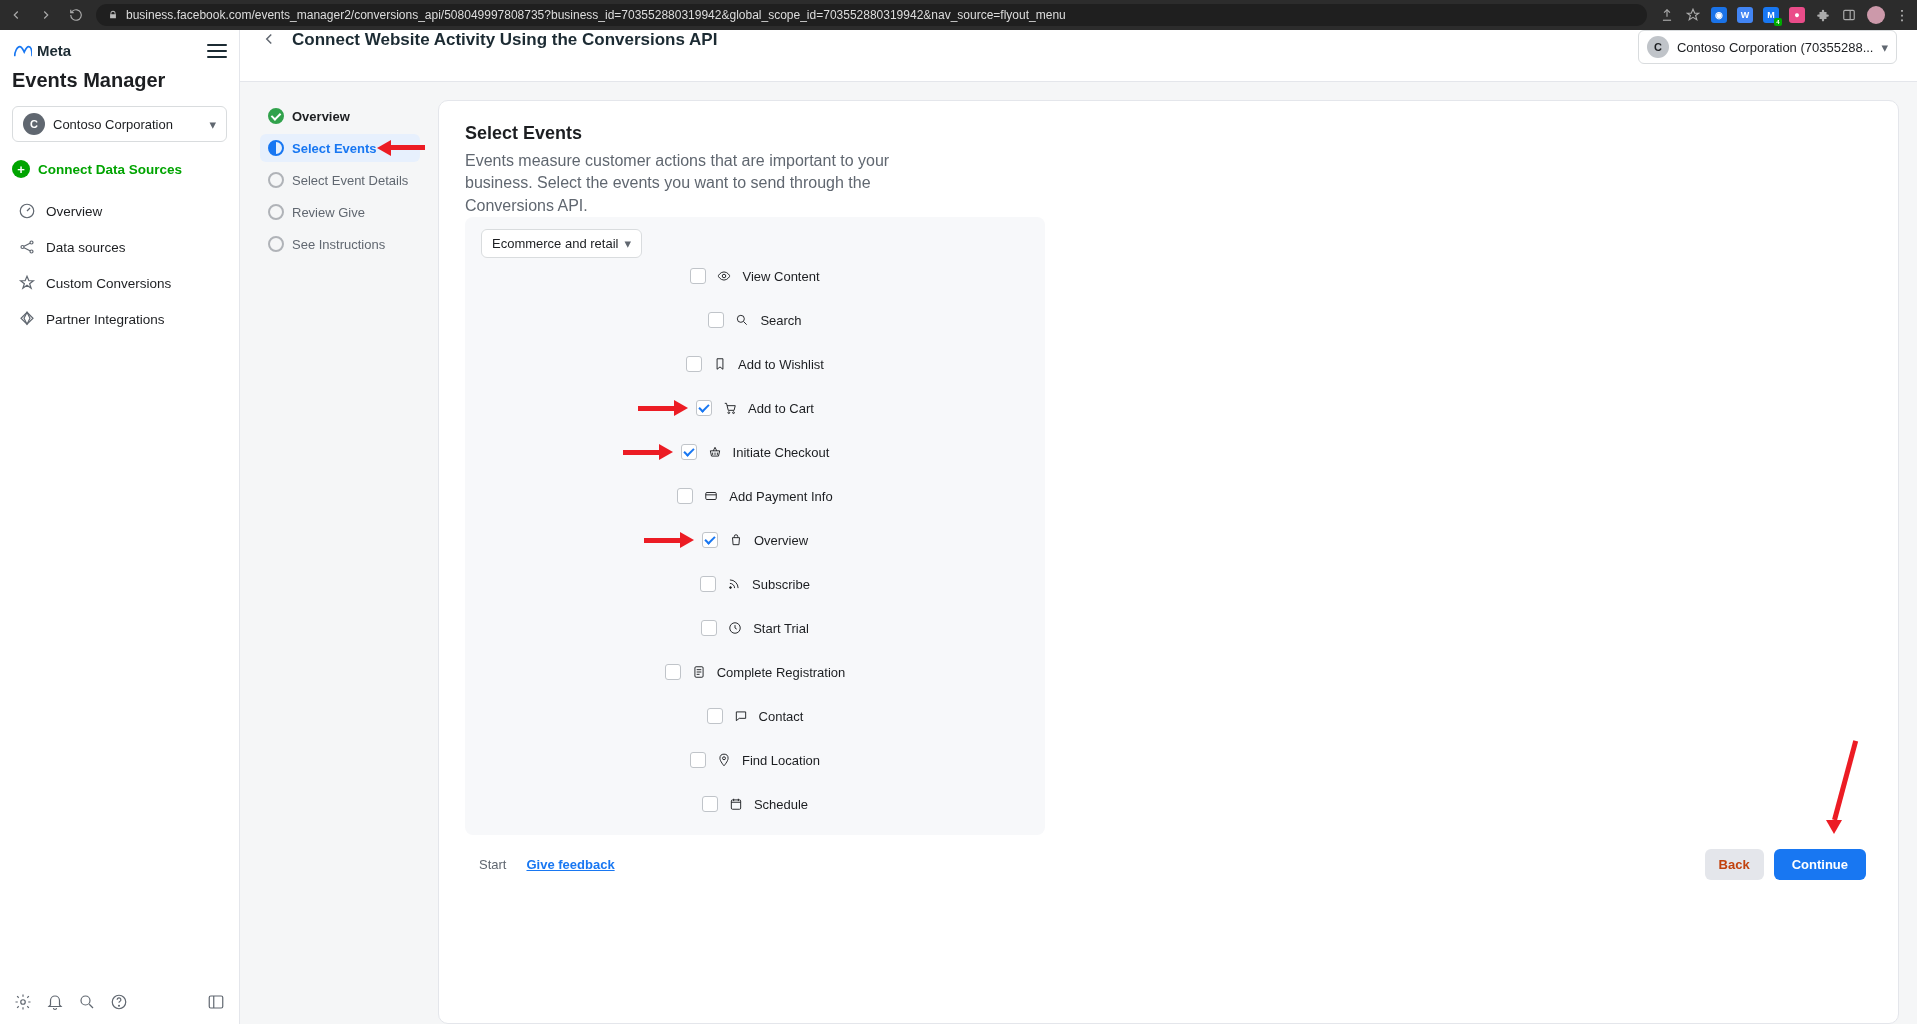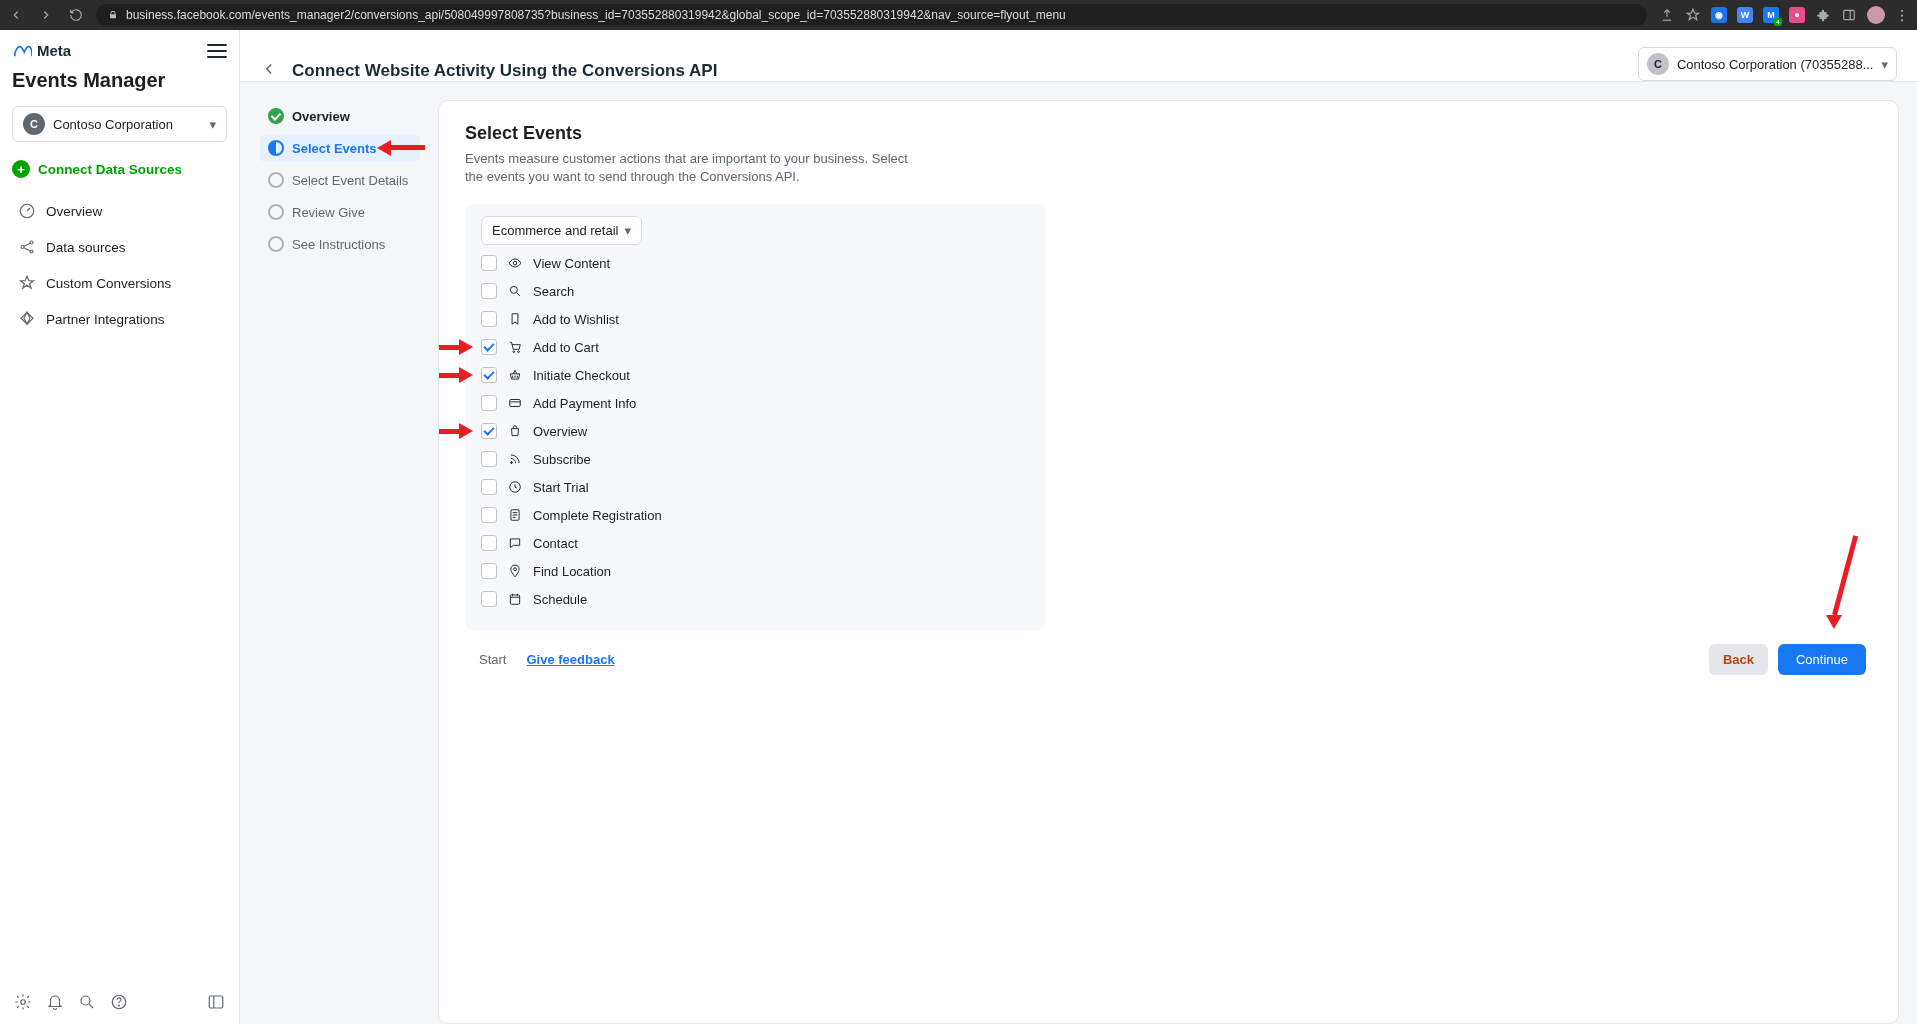--- a/index.html
+++ b/index.html
@@ -34,21 +34,21 @@
   .connect-plus { width:18px; height:18px; border-radius:50%; background:#00a400; color:#fff; display:flex; align-items:center; justify-content:center; font-size:13px; font-weight:800; }
   .sidebar-nav { margin-top:16px; display:flex; flex-direction:column; gap:2px; }
   .nav-item { display:flex; align-items:center; gap:10px; padding:8px 6px; border-radius:6px; color:#1c1e21; font-size:13.5px; }
   .nav-icon { width:18px; height:18px; color:#606770; display:flex; align-items:center; justify-content:center; }
   .sidebar-footer { margin-top:auto; display:flex; gap:14px; padding:8px 2px 2px; color:#606770; }
   .sidebar-footer .sp { margin-left:auto; }
   .sidebar-footer svg { width:18px; height:18px; }
 
   
   .main { flex:1; display:flex; flex-direction:column; background:#f5f6f7; }
-  .main-header { height:52px; background:#fff; border-bottom:1px solid #e4e6eb; display:flex; align-items:flex-end; padding:0 20px; gap:14px; }
+  .main-header { height:52px; background:#fff; border-bottom:1px solid #e4e6eb; display:flex; align-items:flex-start; padding:0 20px; gap:14px; }
   .back-chevron { width:18px; color:#606770; }
   .main-title { font-size:17px; font-weight:700; color:#1c2b33; }
   .business-switcher { margin-left:auto; display:flex; align-items:center; gap:8px; border:1px solid #d9dcde; border-radius:6px; padding:5px 8px; min-width:230px; background:#fff; }
   .business-switcher .chev { margin-left:auto; color:#606770; }
 
   .body { display:flex; flex:1; overflow:hidden; }
 
   
   .steps-col { width:190px; padding:20px 10px 0 20px; }
   .step-row { display:flex; align-items:center; gap:8px; padding:6px 8px; border-radius:6px; margin-bottom:4px; position:relative; }
@@ -58,38 +58,38 @@
   .step-row.done .step-circle::after { content:""; width:4px; height:7px; border:solid #fff; border-width:0 2px 2px 0; transform: translateY(-1px) rotate(45deg); }
   .step-row.active .step-circle { border-color:#1877f2; background: linear-gradient(90deg,#1877f2 50%,#e7f0fd 50%); }
   .step-row.active .step-label { color:#1877f2; font-weight:600; }
   .step-label { font-size:13px; color:#606770; }
   .step-row.done .step-label { color:#1c1e21; font-weight:600; }
 
   
   .content-col { flex:1; display:flex; flex-direction:column; padding: 18px 18px 0 8px; }
   .card { background:#fff; border:1px solid #e4e6eb; border-radius:10px; flex:1; display:flex; flex-direction:column; padding:22px 26px; position:relative; overflow:auto; }
   .card h2 { font-size:18px; font-weight:700; margin-bottom:6px; }
-  .card-desc { color:#606770; font-size:13px; max-width:460px; line-height:1.4; margin-bottom:18px; }
+  .card-desc { color:#606770; font-size:16px; max-width:460px; line-height:1.4; }
   .events-panel { background:#f7f8fa; border-radius:8px; padding:12px 16px 20px; max-width:580px; }
   .category-select { display:inline-flex; align-items:center; gap:6px; border:1px solid #d9dcde; background:#fff; border-radius:6px; padding:6px 10px; font-size:13px; margin-bottom:7px; }
   .category-select .chev { color:#606770; }
-  .event-list { display:flex; flex-direction:column; gap:6px; }
+  .event-list { display:flex; flex-direction:column; gap:22px;align-items:center; }
   .event-row { display:flex; align-items:center; gap:10px; padding:3px 0; position:relative; }
   .checkbox { width:16px; height:16px; border:1px solid #c0c4c9; border-radius:3px; background:#fff; display:flex; align-items:center; justify-content:center; flex-shrink:0; }
   .checkbox.checked::after { content:""; width:4px; height:8px; border:solid #1877f2; border-width:0 2px 2px 0; transform: translateY(-1px) rotate(45deg); }
   .ev-icon { width:16px; height:16px; color:#1c1e21; display:flex; align-items:center; justify-content:center; }
   .ev-icon svg { width:14px; height:14px; }
   .ev-label { font-size:13px; color:#1c1e21; }
   .footer-row { display:flex; align-items:center; padding:14px 6px 16px; gap:18px; }
   .footer-left { display:flex; gap:8px; }
   .btn-ghost { background:transparent; border:none; color:#606770; font-size:13px; padding:6px 8px; border-radius:5px; }
   .link-blue { color:#1877f2; font-size:13px; font-weight:600; text-decoration:underline; padding:6px 4px; border:none; }
   .footer-right { margin-left:auto; display:flex; gap:10px; }
   .btn-secondary { background:#e4e6eb; color:#c2410c; border:none; border-radius:6px; padding:8px 14px; font-size:13px; font-weight:600; }
-  .btn-primary { background:#1877f2; color:#fff; border:none; border-radius:6px; padding:8px 18px; font-size:13px; font-weight:400; }
+  .btn-primary { background:#1877f2; color:#fff; border:none; border-radius:6px; padding:8px 18px; font-size:13px; font-weight:700; }
 
   
   .annot-arrow { position:absolute; pointer-events:none; }
   .annot-arrow .shaft { height:5px; background:#ec1c24; }
   .annot-arrow .head { width:0; height:0; border-top:8px solid transparent; border-bottom:8px solid transparent; }
   .annot-arrow.right .head { border-left:14px solid #ec1c24; }
   .annot-arrow.right { display:flex; align-items:center; }
   .annot-arrow.down { display:flex; flex-direction:column; align-items:center; }
   .annot-arrow.down .shaft { width:5px; height:auto; }
   .annot-arrow.down .head { border-left:8px solid transparent; border-right:8px solid transparent; border-top:14px solid #ec1c24; }

